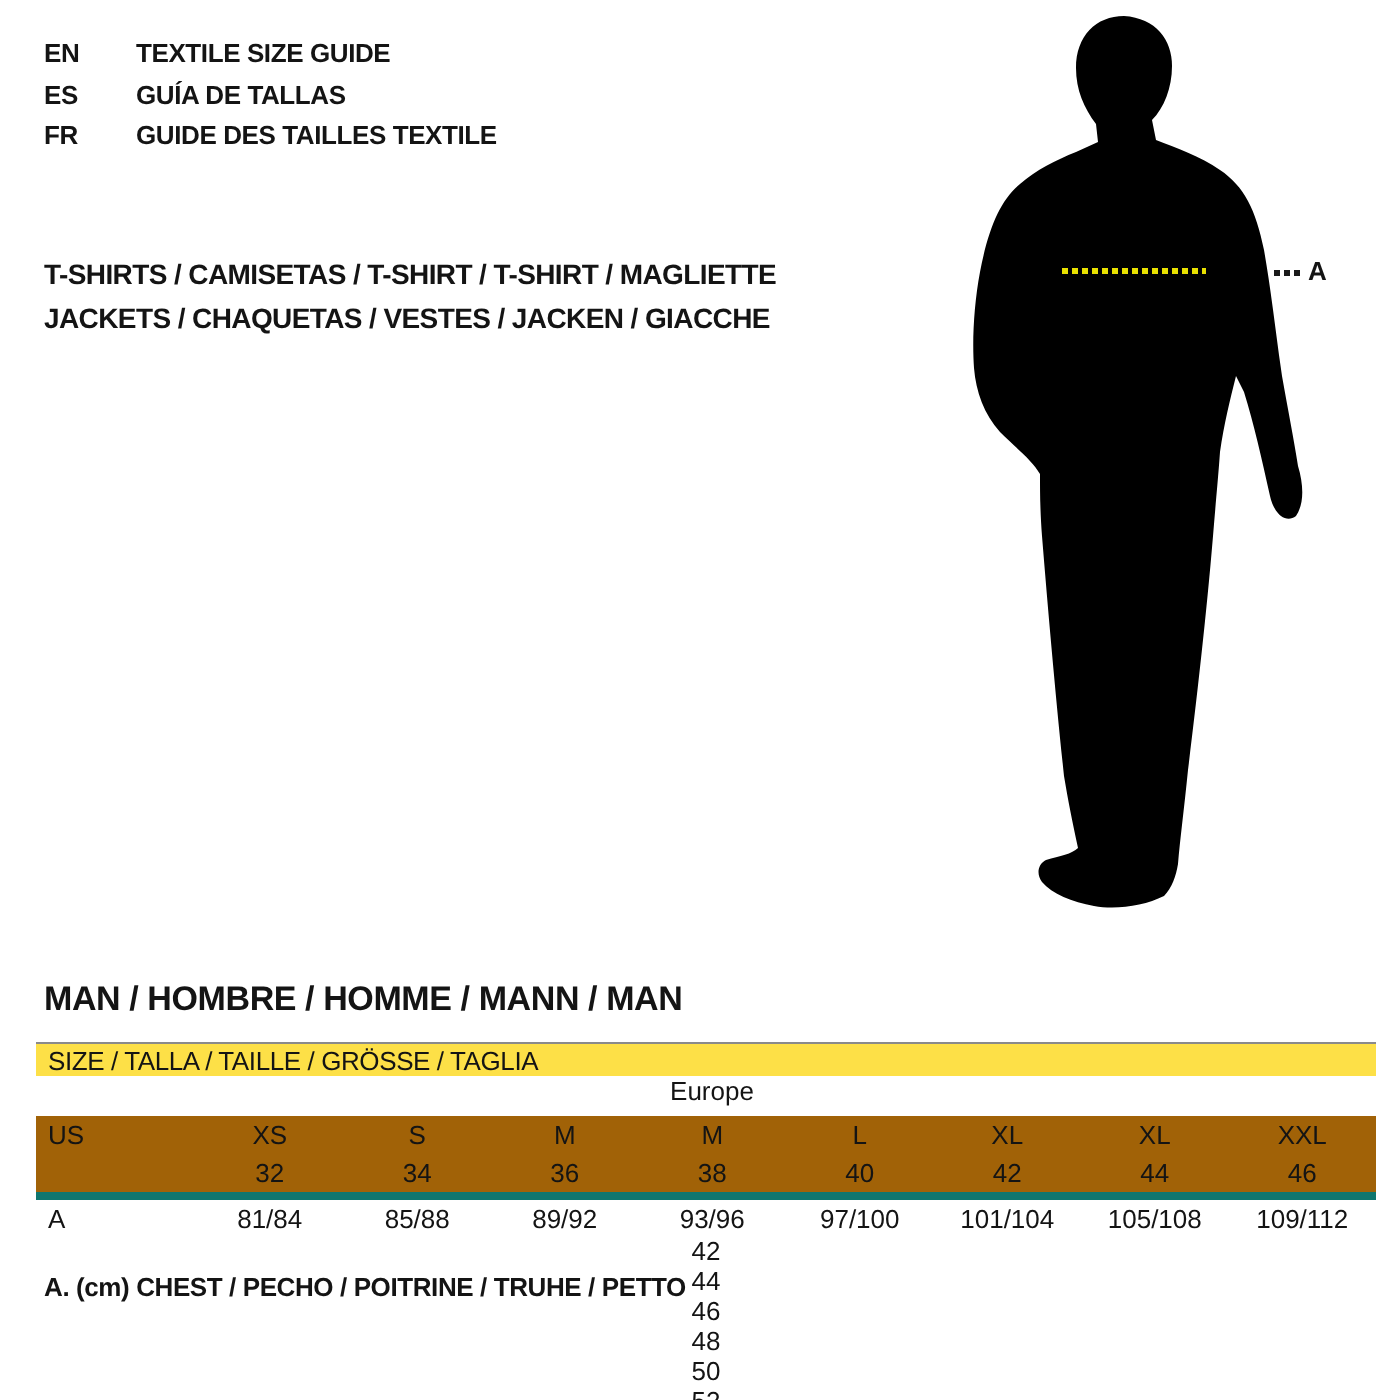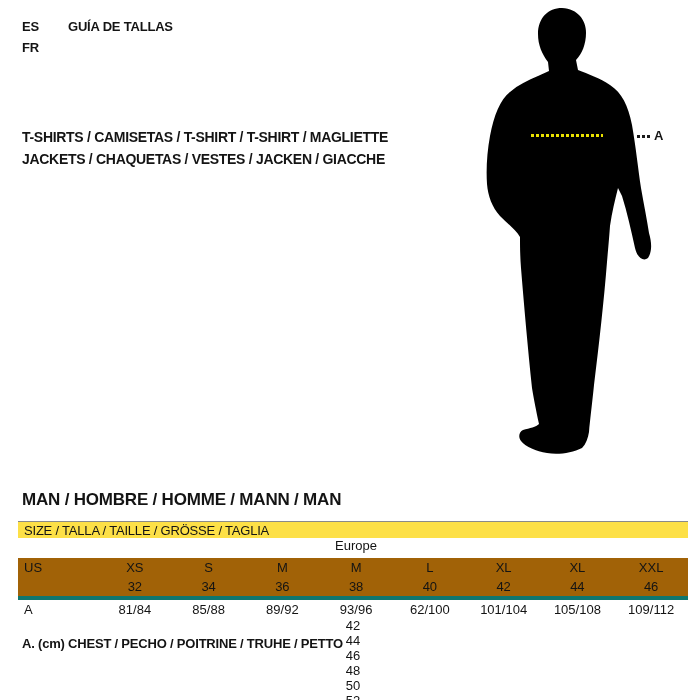--- a/index.html
+++ b/index.html
@@ -42,25 +42,30 @@
   .row-alt{height:19px;}
   .row-a{height:18px;}
   
   .footnote{position:absolute;left:22px;top:636px;font-size:13px;font-weight:bold;letter-spacing:-0.2px;}
 </style>
 </head>
 <body>
 
 <div class="lang-list">
   <div class="lang-row">
+    <span class="lang-code">EN</span>
+    <span>TEXTILE SIZE GUIDE</span>
+  </div>
+  <div class="lang-row">
     <span class="lang-code">ES</span>
     <span>GUÍA DE TALLAS</span>
   </div>
   <div class="lang-row">
     <span class="lang-code">FR</span>
+    <span>GUIDE DES TAILLES TEXTILE</span>
   </div>
 </div>
 
 <div class="categories">
   <div>T-SHIRTS / CAMISETAS / T-SHIRT / T-SHIRT / MAGLIETTE</div>
   <div>JACKETS / CHAQUETAS / VESTES / JACKEN / GIACCHE</div>
 </div>
 
 <svg class="figure-svg" viewBox="0 0 700 700" xmlns="http://www.w3.org/2000/svg" aria-hidden="true">
   <path fill="#000000" d="
@@ -145,20 +150,20 @@
       <span class="val">46</span>
     </div>
   </div>
 
   <div class="trow row-a">
     <span class="lbl">A</span>
     <span class="val">81/84</span>
     <span class="val">85/88</span>
     <span class="val">89/92</span>
     <span class="val">93/96</span>
-    <span class="val">62/100</span>
+    <span class="val">97/100</span>
     <span class="val">101/104</span>
     <span class="val">105/108</span>
     <span class="val">109/112</span>
   </div>
 </div>
 
 <div class="footnote">A. (cm) CHEST / PECHO / POITRINE / TRUHE / PETTO</div>
 
 </body></html>

